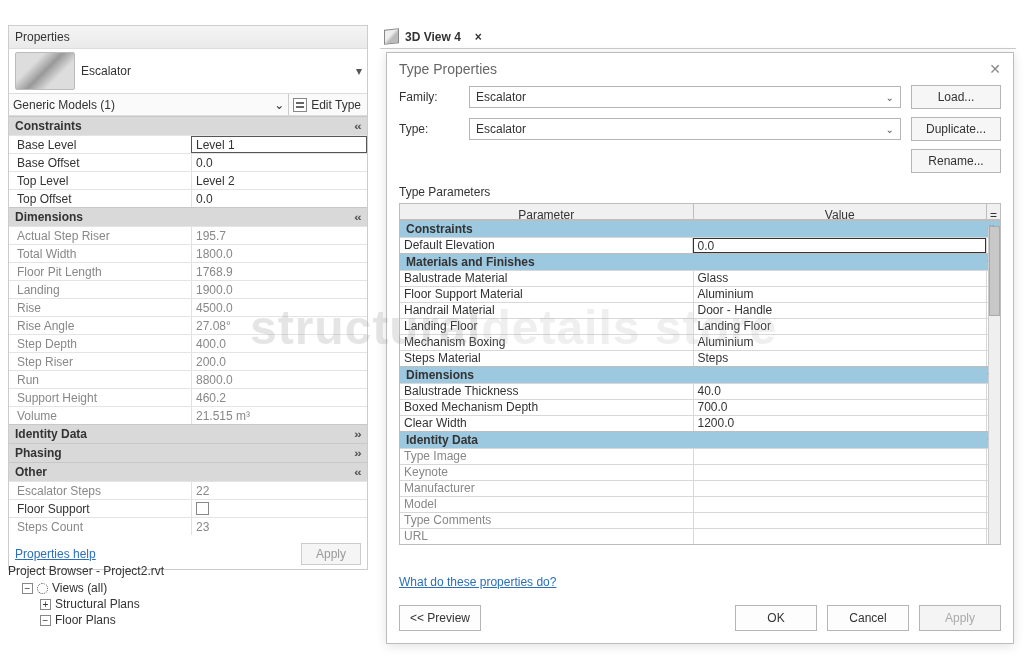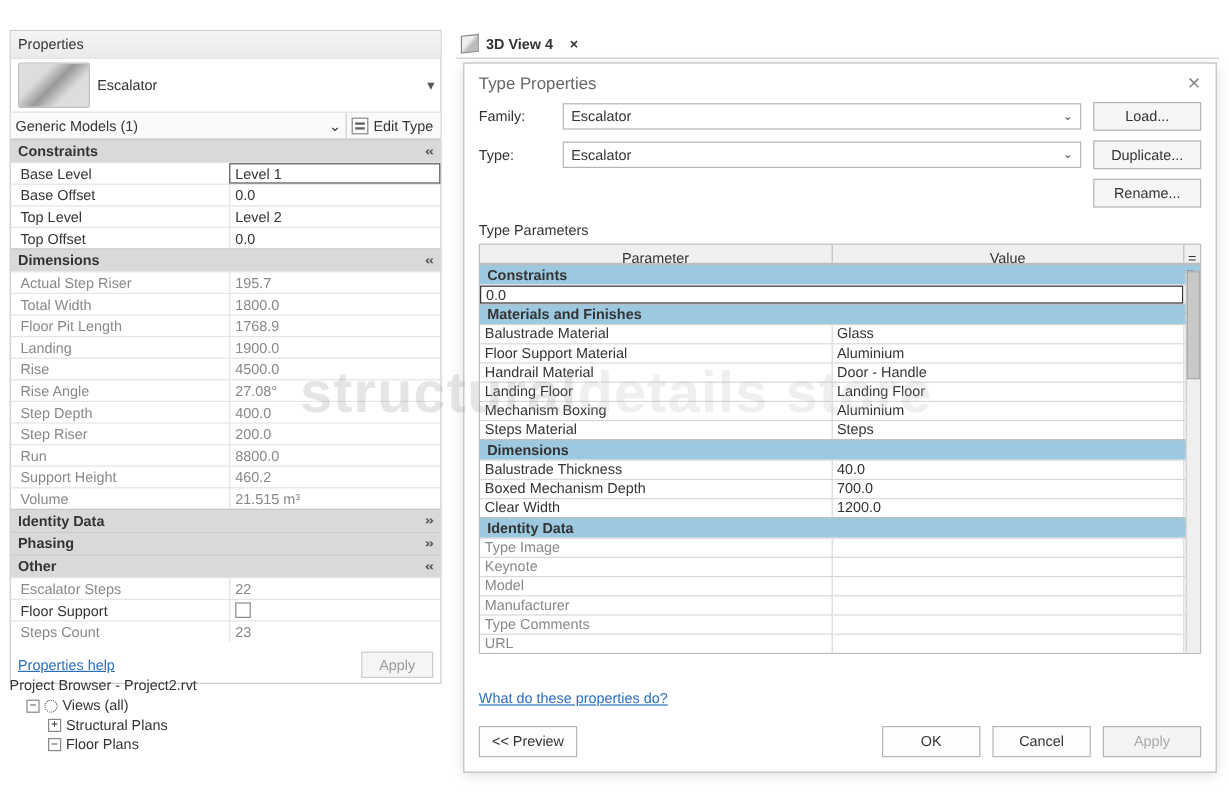--- a/index.html
+++ b/index.html
@@ -407,20 +407,21 @@
       <div class="c1">Parameter</div>
       <div class="c2">Value</div>
       <div class="eq">=</div>
     </div>
     <div id="tp-body">
         <div class="cat-hdr">
           <span>Constraints</span>
           <span class="chev">«</span>
         </div>
         <div class="tp-row sel">
+          <div class="n">Default Elevation</div>
           <div class="v">0.0</div>
           <div class="eq"></div>
         </div>
         <div class="cat-hdr">
           <span>Materials and Finishes</span>
           <span class="chev">«</span>
         </div>
         <div class="tp-row">
           <div class="n">Balustrade Material</div>
           <div class="v">Glass</div>
@@ -478,26 +479,26 @@
           <div class="n">Type Image</div>
           <div class="v"></div>
           <div class="eq"></div>
         </div>
         <div class="tp-row grey">
           <div class="n">Keynote</div>
           <div class="v"></div>
           <div class="eq"></div>
         </div>
         <div class="tp-row grey">
+          <div class="n">Manufacturer</div>
+          <div class="v"></div>
+          <div class="eq"></div>
+        </div>
+        <div class="tp-row grey">
           <div class="n">Model</div>
-          <div class="v"></div>
-          <div class="eq"></div>
-        </div>
-        <div class="tp-row grey">
-          <div class="n">Manufacturer</div>
           <div class="v"></div>
           <div class="eq"></div>
         </div>
         <div class="tp-row grey">
           <div class="n">Type Comments</div>
           <div class="v"></div>
           <div class="eq"></div>
         </div>
         <div class="tp-row grey">
           <div class="n">URL</div>

